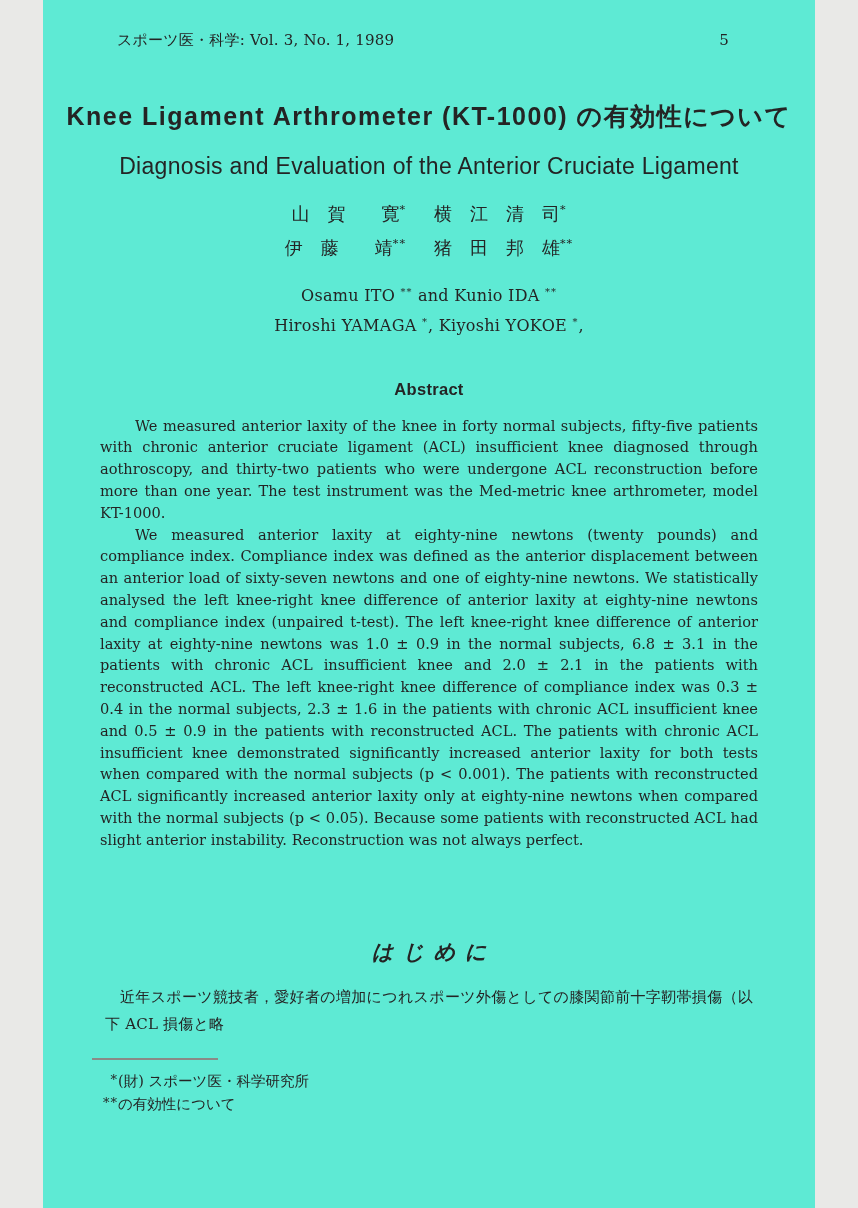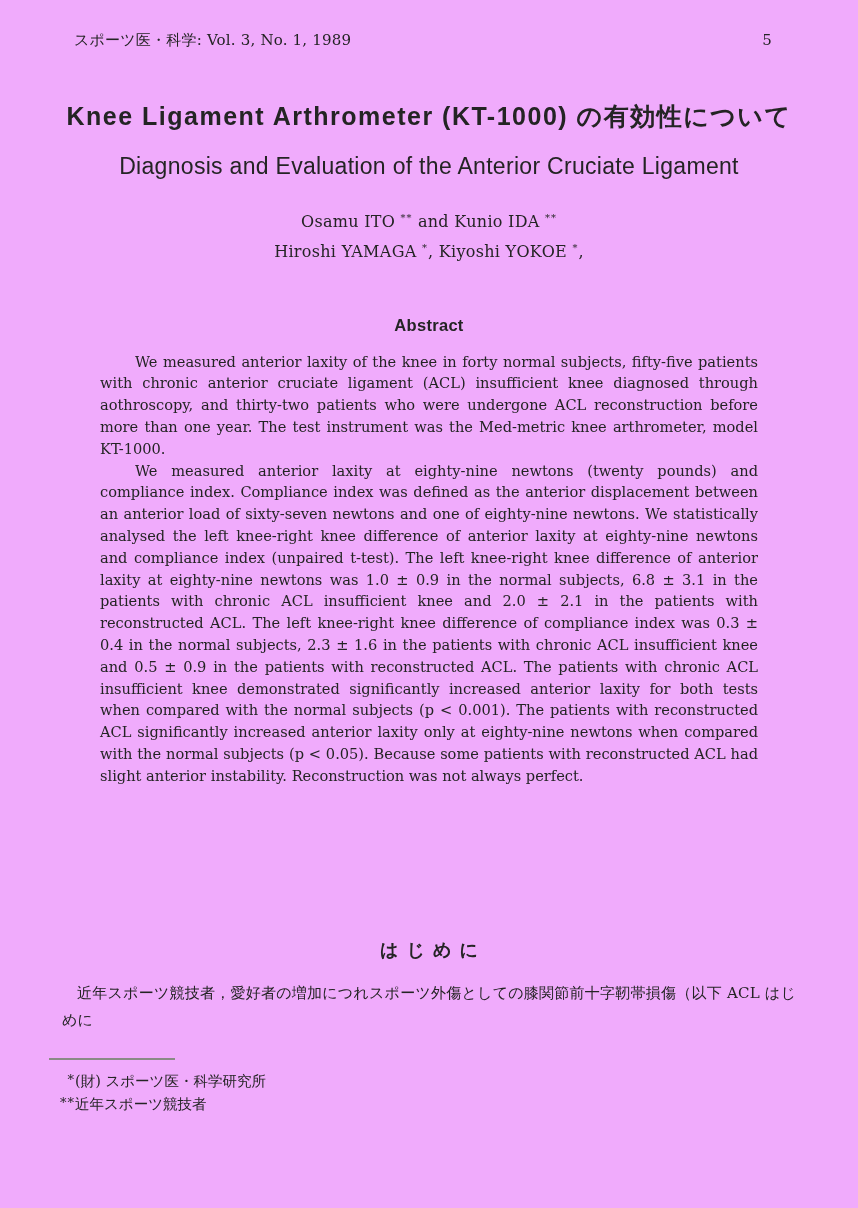--- a/index.html
+++ b/index.html
@@ -2,24 +2,24 @@
 <html><head>
 <meta charset="utf-8">
 <style>
   html, body {
     margin: 0;
     padding: 0;
     background: #e9e9e7;
   }
   .page {
     position: relative;
-    width: 858px;
+    width: 772px;
     height: 1208px;
     margin: 0 auto;
-    background: #f0abfc;
+    background: #5eead4;
     color: #242424;
     font-family: "DejaVu Serif", "Liberation Serif", serif;
     overflow: hidden;
     box-sizing: border-box;
   }
   
   .hdr {
     display: flex;
     justify-content: space-between;
     align-items: baseline;
@@ -62,21 +62,21 @@
   }
   .authors-en {
     margin-top: 16px;
     text-align: center;
     font-size: 16px;
     line-height: 26px;
     letter-spacing: 0.3px;
   }
   
   .abstract-heading {
-    margin-top: 50px;
+    margin-top: 40px;
     text-align: center;
     font-family: "Liberation Sans", "DejaVu Sans", sans-serif;
     font-weight: 700;
     font-size: 16.5px;
     letter-spacing: 0.3px;
   }
   .abstract-body {
     width: 658px;
     margin: 16px auto 0 auto;
     font-size: 14.6px;
@@ -94,24 +94,25 @@
     right: 62px;
     top: 936px;
     display: flex;
     gap: 16px;
   }
   .intro-col { flex: 1 1 0; }
   .intro-heading {
     text-align: center;
     font-family: "Liberation Sans", "DejaVu Sans", sans-serif;
     font-weight: 700;
-    font-size: 18px;
+    font-size: 21px;
     letter-spacing: 0.45em;
     text-indent: 0.45em; 
     margin: 2px 0 0 0;
+    font-style: italic;
   }
   .intro p {
     margin: 0;
     font-size: 15px;
     line-height: 27px;
     text-align: justify;
     letter-spacing: 0.2px;
   }
   .intro-col-left p {
     margin-top: 18px;
@@ -154,38 +155,46 @@
   </div>
 
   <div class="title-ja">
     <div>Knee Ligament Arthrometer (KT-1000) の有効性について</div>
   </div>
 
   <div class="title-en">
     <div>Diagnosis and Evaluation of the Anterior Cruciate Ligament</div>
   </div>
 
+  <div class="authors-ja">
+    <div class="aj-row">
+      <span class="aj-name"><span>山　賀　　寛</span><sup class="mk">*</sup></span><span class="aj-name"><span>横　江　清　司</span><sup class="mk">*</sup></span>
+    </div>
+    <div class="aj-row">
+      <span class="aj-name"><span>伊　藤　　靖</span><sup class="mk">**</sup></span><span class="aj-name"><span>猪　田　邦　雄</span><sup class="mk">**</sup></span>
+    </div>
+  </div>
 
   <div class="authors-en">
     <div><span>Osamu ITO </span><sup class="mk">**</sup><span> and Kunio IDA </span><sup class="mk">**</sup></div>
     <div><span>Hiroshi YAMAGA </span><sup class="mk">*</sup><span>, Kiyoshi YOKOE </span><sup class="mk">*</sup><span>,</span></div>
   </div>
 
   <div class="abstract-heading">Abstract</div>
   <div class="abstract-body">
     <p>We measured anterior laxity of the knee in forty normal subjects, fifty-five patients with chronic anterior cruciate ligament (ACL) insufficient knee diagnosed through aothroscopy, and thirty-two patients who were undergone ACL reconstruction before more than one year. The test instrument was the Med-metric knee arthrometer, model KT-1000.</p>
     <p>We measured anterior laxity at eighty-nine newtons (twenty pounds) and compliance index. Compliance index was defined as the anterior displacement between an anterior load of sixty-seven newtons and one of eighty-nine newtons. We statistically analysed the left knee-right knee difference of anterior laxity at eighty-nine newtons and compliance index (unpaired t-test). The left knee-right knee difference of anterior laxity at eighty-nine newtons was 1.0 ± 0.9 in the normal subjects, 6.8 ± 3.1 in the patients with chronic ACL insufficient knee and 2.0 ± 2.1 in the patients with reconstructed ACL. The left knee-right knee difference of compliance index was 0.3 ± 0.4 in the normal subjects, 2.3 ± 1.6 in the patients with chronic ACL insufficient knee and 0.5 ± 0.9 in the patients with reconstructed ACL. The patients with chronic ACL insufficient knee demonstrated significantly increased anterior laxity for both tests when compared with the normal subjects (p &lt; 0.001). The patients with reconstructed ACL significantly increased anterior laxity only at eighty-nine newtons when compared with the normal subjects (p &lt; 0.05). Because some patients with reconstructed ACL had slight anterior instability. Reconstruction was not always perfect.</p>
   </div>
 
   <div class="intro">
     <div class="intro-col intro-col-left">
       <div class="intro-heading">はじめに</div>
-      <p>近年スポーツ競技者，愛好者の増加につれスポーツ外傷としての膝関節前十字靭帯損傷（以下 ACL はじめに</p>
+      <p>近年スポーツ競技者，愛好者の増加につれスポーツ外傷としての膝関節前十字靭帯損傷（以下 ACL 損傷と略</p>
     </div>
   </div>
 
   <div class="footnotes">
     <div class="fn-rule"></div>
     <div class="fn-line"><span class="fn-mark">*</span><span>(財) スポーツ医・科学研究所</span></div>
-    <div class="fn-line"><span class="fn-mark">**</span><span>近年スポーツ競技者</span></div>
+    <div class="fn-line"><span class="fn-mark">**</span><span>の有効性について</span></div>
   </div>
 
 </div>
 
 </body></html>

